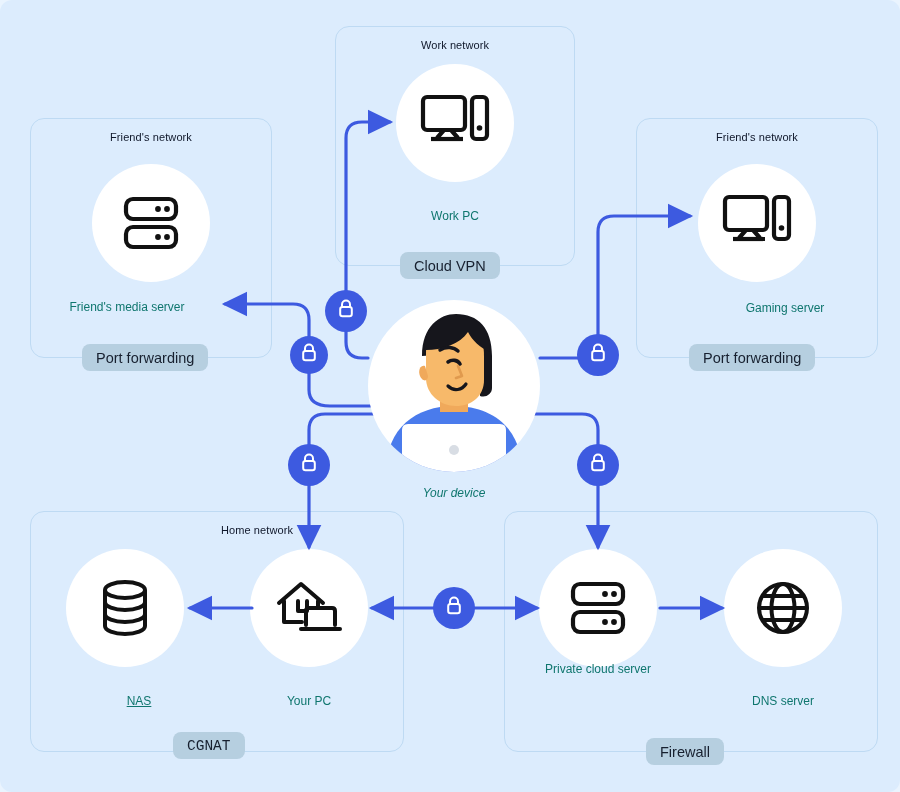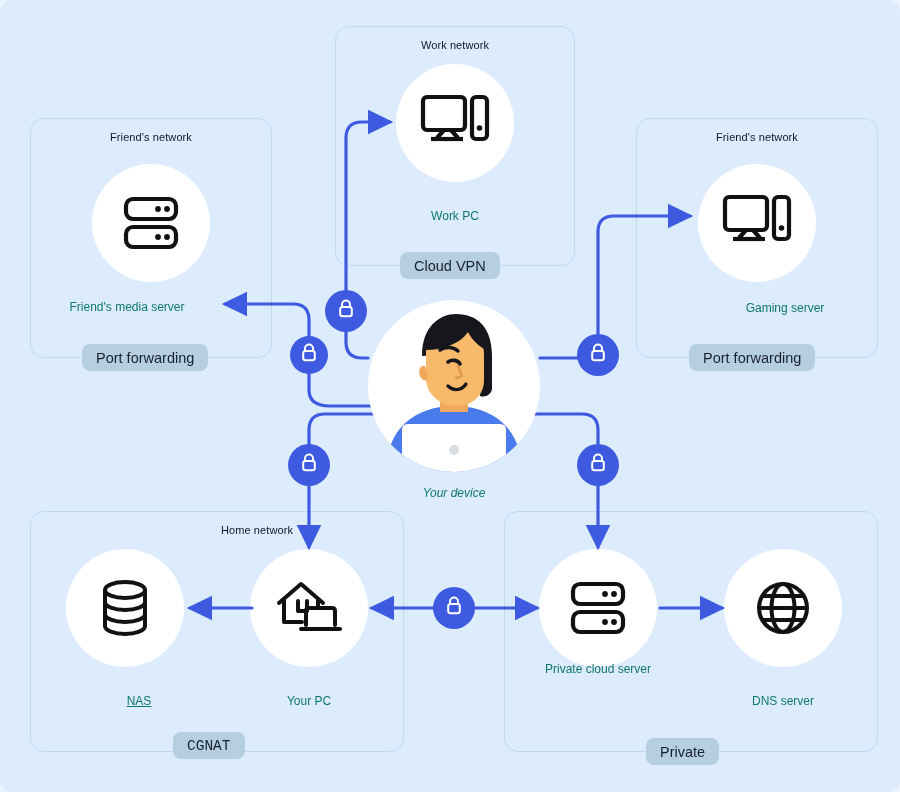--- a/index.html
+++ b/index.html
@@ -243,21 +243,21 @@
           <circle cx="29" cy="29" r="24"></circle>
           <path d="M5 29 L53 29"></path>
           <path d="M8.5 17 L49.5 17"></path>
           <path d="M8.5 41 L49.5 41"></path>
           <ellipse cx="29" cy="29" rx="11.5" ry="24"></ellipse>
         </g>
       </svg>
     </span>
   </div>
   <div class="node-label" style="left:724px;top:694px;width:118px;">DNS server</div>
-  <div class="pill" style="left:646px;top:738px;">Private</div>
+  <div class="pill" style="left:646px;top:738px;">Firewall</div>
 
   <div class="lock" style="left:290px;top:336px;">
     <span>
       <svg width="18" height="20" viewBox="0 0 18 20">
         <path d="M5 8 L5 5.6 A4 4 0 0 1 13 5.6 L13 8" fill="none" stroke="#fff" stroke-width="2"></path>
         <rect x="3.2" y="8" width="11.6" height="9.2" rx="2.3" fill="none" stroke="#fff" stroke-width="2"></rect>
       </svg>
     </span>
   </div>
 

